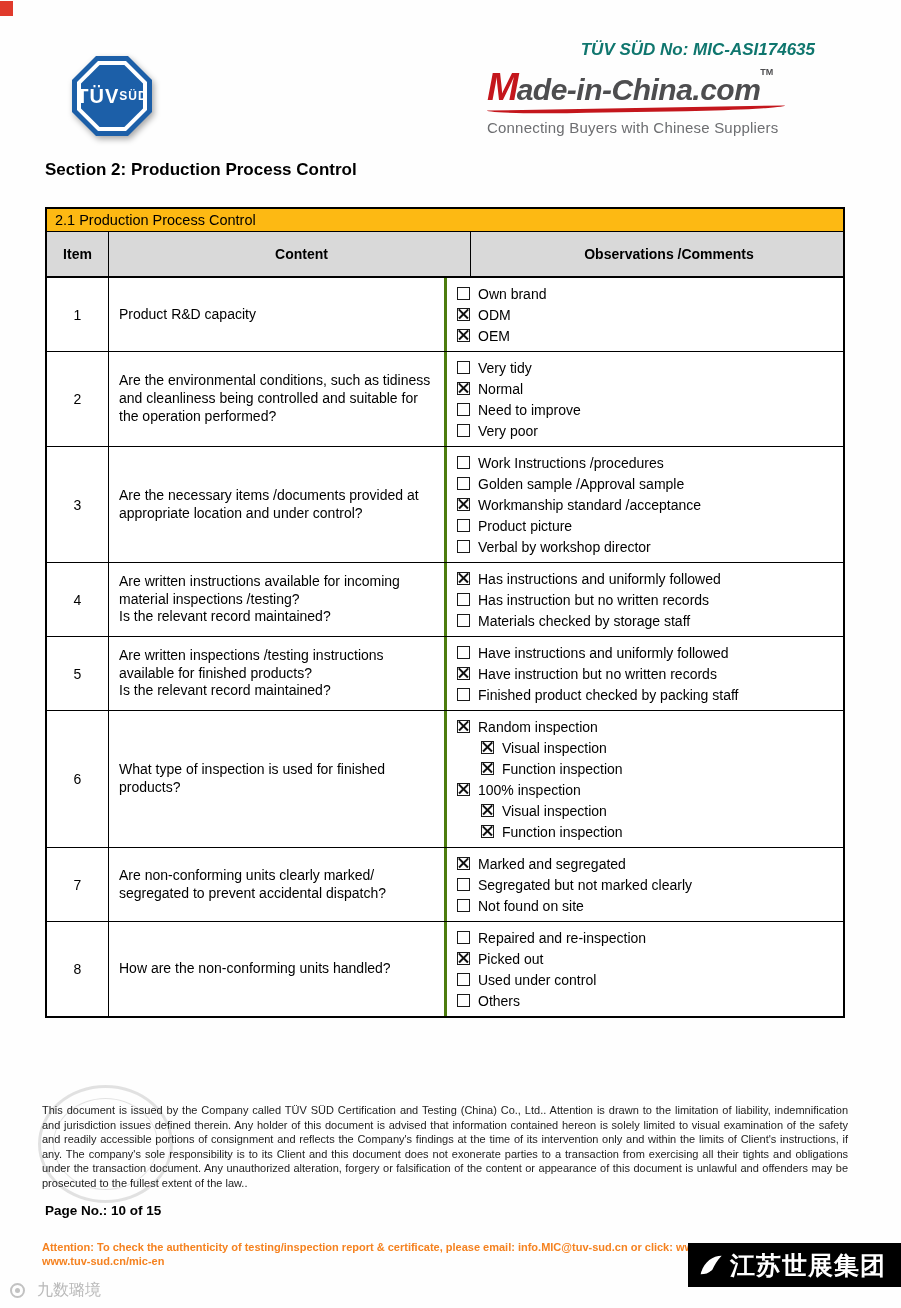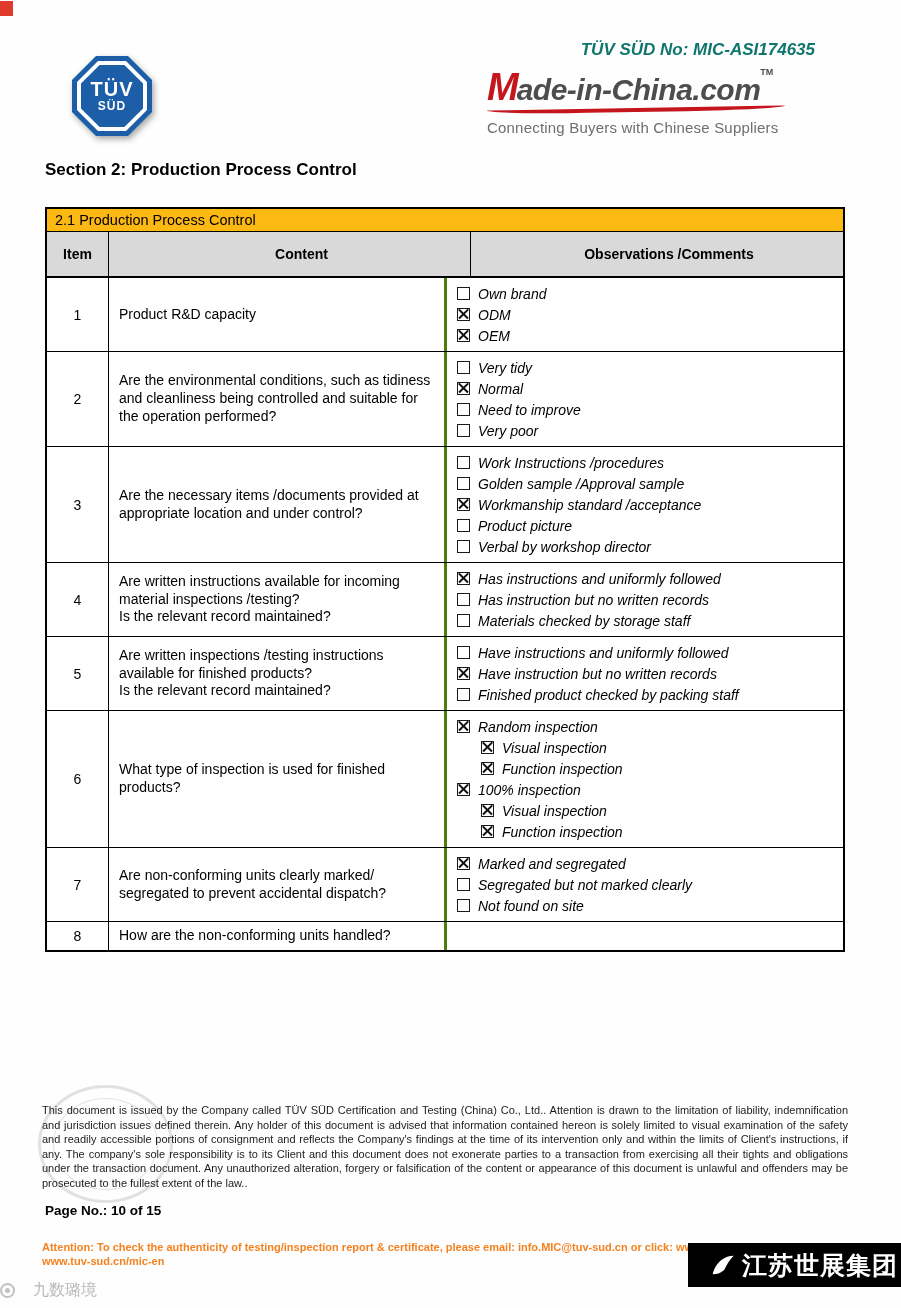--- a/index.html
+++ b/index.html
@@ -10,21 +10,21 @@
   }
 
   
   .corner-mark { position:absolute; left:0; top:1px; width:13px; height:15px; background:#e03a2c; }
 
   
   .tuv-logo { position:absolute; left:72px; top:56px; width:82px; height:90px; filter:drop-shadow(2px 3px 3px rgba(0,0,0,0.35)); }
   .oct { clip-path:polygon(30% 0,70% 0,100% 30%,100% 70%,70% 100%,30% 100%,0 70%,0 30%); }
   .oct.outer { width:80px; height:80px; background:#1c5fa8; display:flex; align-items:center; justify-content:center; }
   .oct.ring  { width:70px; height:70px; background:#ffffff; display:flex; align-items:center; justify-content:center; }
-  .oct.inner { width:62px; height:62px; background:#1c5fa8; display:flex; flex-direction:column; align-items:center; justify-content:center; color:#fff; }
+  .oct.inner { width:62px; height:62px; background:#1c5fa8; display:flex; flex-direction:row; align-items:center; justify-content:center; color:#fff; }
   .tuv-line1 { font-weight:bold; font-size:20px; line-height:1; letter-spacing:1px; }
   .tuv-line2 { font-weight:bold; font-size:12px; line-height:1.2; letter-spacing:1px; }
 
   
   .report-no { position:absolute; left:470px; top:40px; width:345px; text-align:right;
     font-weight:bold; font-style:italic; font-size:17px; color:#0f766e; }
 
   
   .mic-logo { position:absolute; left:487px; top:68px; width:330px; }
   .mic-wordmark { white-space:nowrap; line-height:1; }
@@ -42,44 +42,44 @@
   .t-title { background:#fdb913; font-weight:normal; font-size:14.5px; padding:3px 8px; border-bottom:1px solid #000; }
   .t-head { display:flex; background:#d9d9d9; border-bottom:2px solid #000; font-weight:bold; font-size:14px;gap:24px; }
   .t-head > div { padding:14px 6px; text-align:center; }
   .h-item { width:62px; border-right:1px solid #000; }
   .h-content { width:338px; border-right:1px solid #000; }
   .h-obs { flex:1; }
   .trow { display:flex; border-bottom:1px solid #000; }
   .trow:last-child { border-bottom:none; }
   .cell-item { width:62px; border-right:1px solid #000; display:flex; align-items:center; justify-content:center; font-size:14px; }
   .cell-content { width:338px; border-right:3px solid #4d7c0f; display:flex; align-items:center; padding:5px 10px; font-size:14px; line-height:1.28; white-space:pre-line; }
-  .cell-obs { flex:1; padding:5px 6px 5px 10px;font-style:italic; }
+  .cell-obs { flex:1; padding:5px 6px 5px 10px; }
   .opt { display:flex; align-items:center; gap:8px; height:21px; font-size:14px; }
   .opt.indent { padding-left:24px; }
   .cb { position:relative; width:13px; height:13px; border:1.5px solid #1a1a1a; flex-shrink:0; background:#fff; }
   .cb.checked::before, .cb.checked::after { content:""; position:absolute; left:-1.5px; top:4.2px; width:13px; height:1.6px; background:#111; }
   .cb.checked::before { transform:rotate(45deg); }
   .cb.checked::after  { transform:rotate(-45deg); }
 
   
   .stamp-ghost { position:absolute; left:38px; top:1085px; width:135px; height:118px; border:3px solid #9a9a9a;
     border-radius:50%; opacity:0.28; pointer-events:none; }
   .stamp-ghost::before { content:""; position:absolute; left:12px; top:10px; right:12px; bottom:10px; border:1px solid #9a9a9a; border-radius:50%; }
   .disclaimer { position:absolute; left:42px; top:1103px; width:806px; font-size:11px; line-height:1.32; text-align:justify; color:#1c1c1c; }
   .attention { position:absolute; left:42px; top:1240px; width:806px; font-size:11px; line-height:1.3; color:#f58220; font-weight:bold; }
   .page-no { position:absolute; left:45px; top:1203px; width:800px; text-align:left; font-weight:bold; font-size:13.5px; }
 
   
-  .watermark { position:absolute; left:0; top:1280px; display:flex; align-items:center; gap:18px; color:#b9b9b9; font-size:16px;font-family:Liberation Mono, monospace; }
+  .watermark { position:absolute; left:10px; top:1280px; display:flex; align-items:center; gap:12px; color:#b9b9b9; font-size:16px;font-family:Liberation Mono, monospace; }
   .wm-icon { width:15px; height:15px; border:2px solid #c2c2c2; border-radius:50%; position:relative; }
   .wm-icon::after { content:""; position:absolute; left:3px; top:3px; width:5px; height:5px; background:#c2c2c2; border-radius:50%; }
 
   
   .company-bar { position:absolute; left:688px; top:1243px; width:213px; height:44px; background:#000;
-    display:flex; align-items:center; gap:6px; padding-left:20px; color:#fff; font-size:25px; font-weight:bold; letter-spacing:1px; }
+    display:flex; align-items:center; gap:6px; padding-left:8px; color:#fff; font-size:25px; font-weight:bold; letter-spacing:1px; }
   .company-logo { flex-shrink:0; }
 </style>
 </head>
 <body>
 
 <div class="page">
 
   <div class="corner-mark"></div>
 
   <div class="tuv-logo">
@@ -261,20 +261,38 @@
             </div>
             <div class="opt">
               <span class="cb"></span>
               <span class="opt-label">Not found on site</span>
             </div>
           </div>
         </div>
         <div class="trow">
           <div class="cell-item">8</div>
           <div class="cell-content">How are the non-conforming units handled?</div>
+          <div class="cell-obs">
+            <div class="opt">
+              <span class="cb"></span>
+              <span class="opt-label">Repaired and re-inspection</span>
+            </div>
+            <div class="opt">
+              <span class="cb checked"></span>
+              <span class="opt-label">Picked out</span>
+            </div>
+            <div class="opt">
+              <span class="cb"></span>
+              <span class="opt-label">Used under control</span>
+            </div>
+            <div class="opt">
+              <span class="cb"></span>
+              <span class="opt-label">Others</span>
+            </div>
+          </div>
         </div>
       </div>
   </div>
 
   <div class="stamp-ghost"></div>
   <div class="disclaimer">This document is issued by the Company called TÜV SÜD Certification and Testing (China) Co., Ltd.. Attention is drawn to the limitation of liability, indemnification and jurisdiction issues defined therein. Any holder of this document is advised that information contained hereon is solely limited to visual examination of the safety and readily accessible portions of consignment and reflects the Company's findings at the time of its intervention only and within the limits of Client's instructions, if any. The company's sole responsibility is to its Client and this document does not exonerate parties to a transaction from exercising all their tights and obligations under the transaction document. Any unauthorized alteration, forgery or falsification of the content or appearance of this document is unlawful and offenders may be prosecuted to the fullest extent of the law..</div>
   <div class="attention">Attention: To check the authenticity of testing/inspection report &amp; certificate, please email: info.MIC@tuv-sud.cn or click: www.tuv-sud.cn/mic-cn; www.tuv-sud.cn/mic-en</div>
   <div class="page-no">Page No.: 10 of 15</div>
 
   <div class="watermark">

